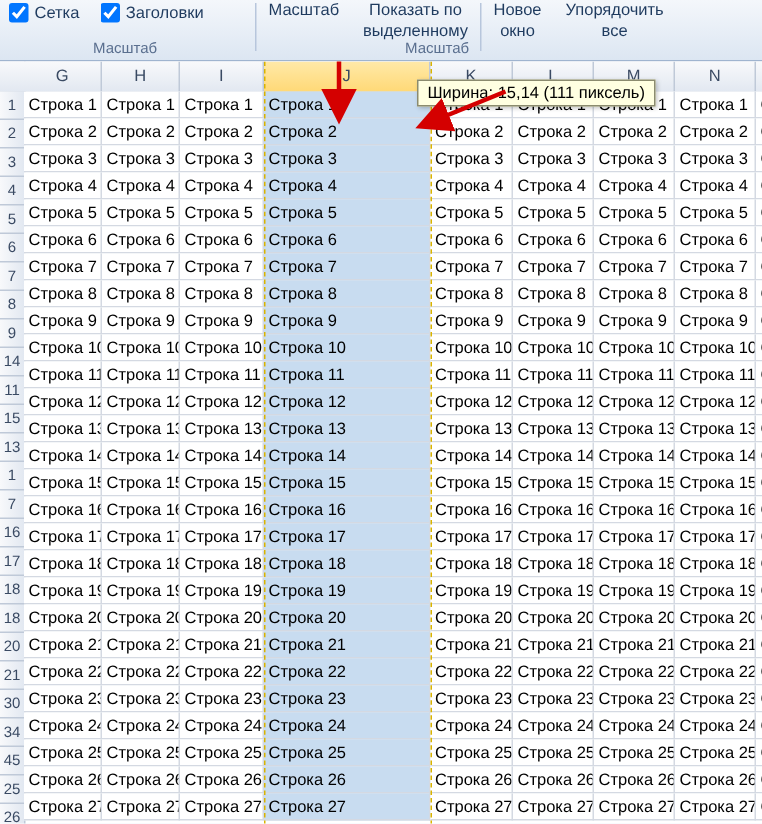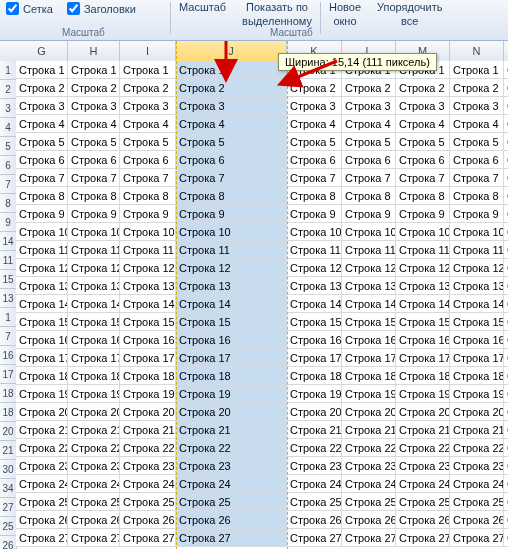--- a/index.html
+++ b/index.html
@@ -102,21 +102,21 @@
         <div class="rh">1</div>
         <div class="rh">7</div>
         <div class="rh">16</div>
         <div class="rh">17</div>
         <div class="rh">18</div>
         <div class="rh">18</div>
         <div class="rh">20</div>
         <div class="rh">21</div>
         <div class="rh">30</div>
         <div class="rh">34</div>
-        <div class="rh">27</div>
+        <div class="rh">45</div>
         <div class="rh">25</div>
         <div class="rh">26</div>
       </div>
   <div class="cells" id="cells">
         <div class="row">
           <div class="cell" style="width: 52px;">Строка 1</div>
           <div class="cell" style="width: 52px;">Строка 1</div>
           <div class="cell" style="width: 56px;">Строка 1</div>
           <div class="cell sel" style="width: 111px;">Строка 1</div>
           <div class="cell" style="width: 55px;">Строка 1</div>

